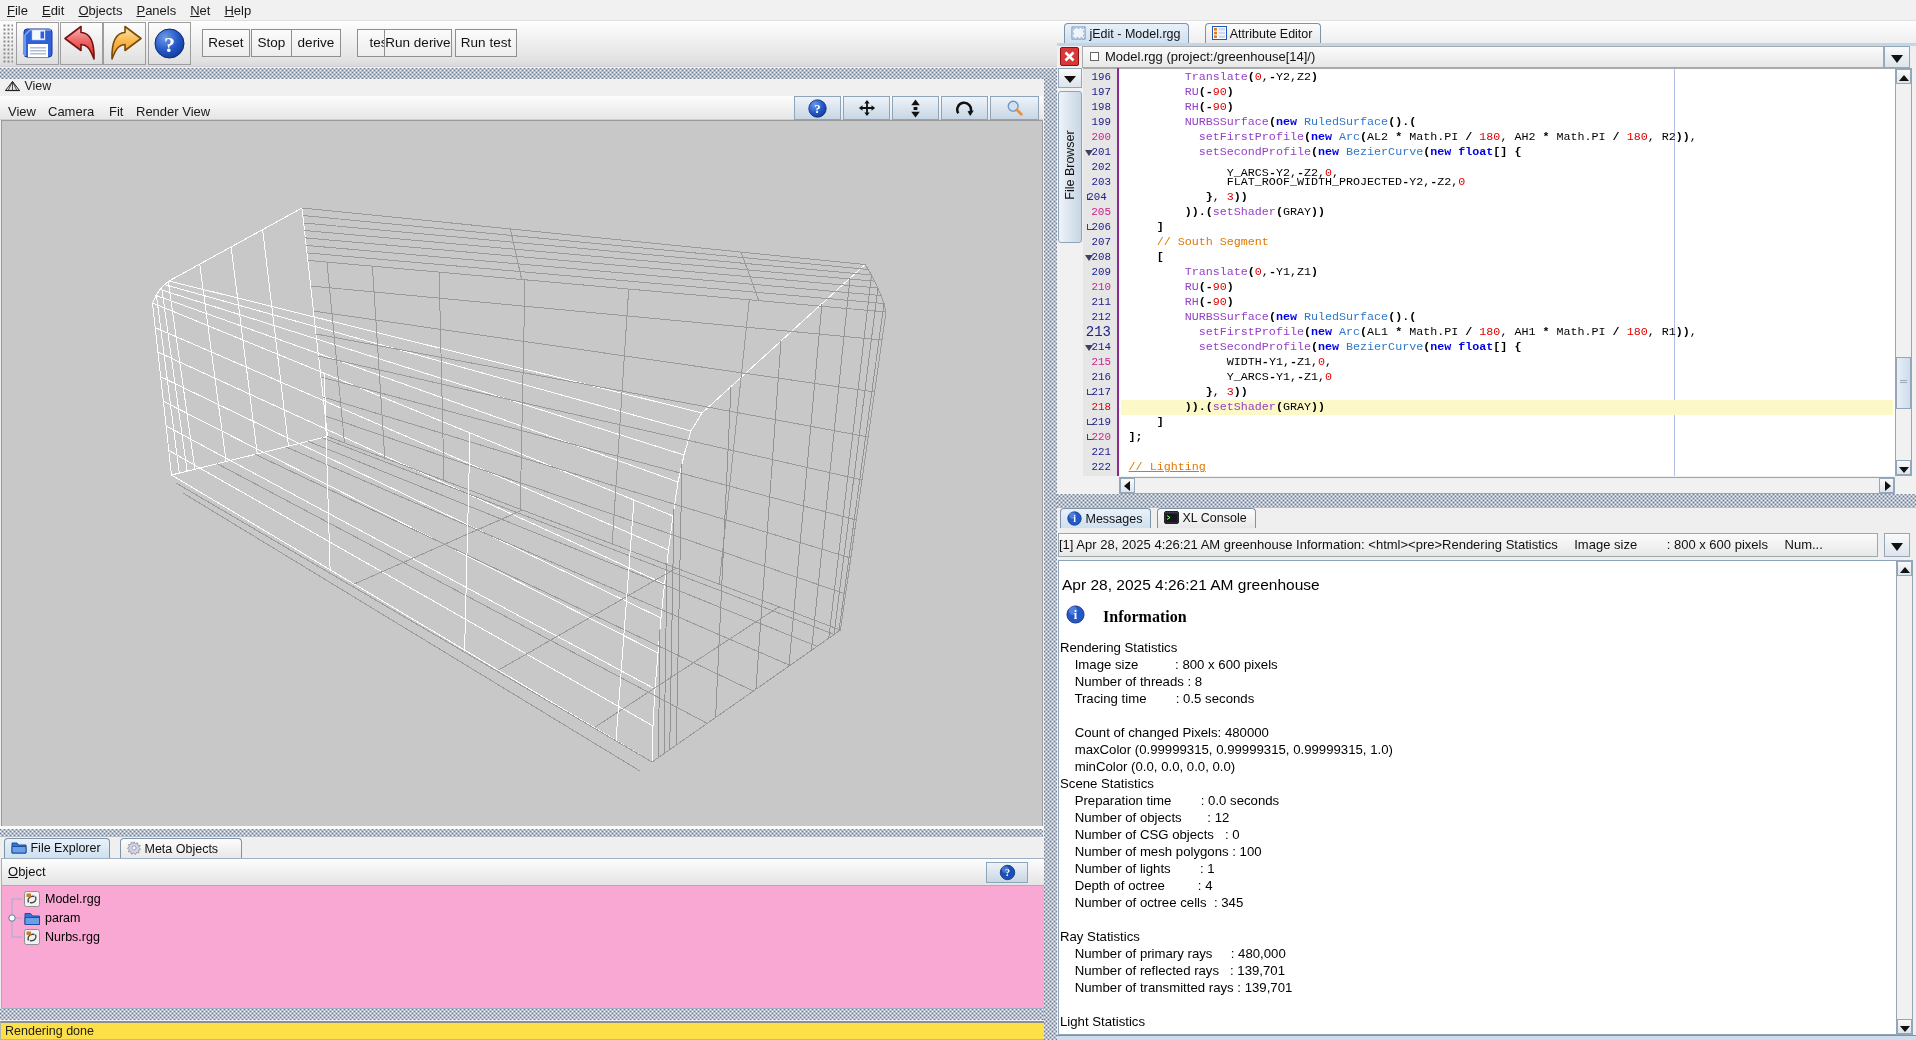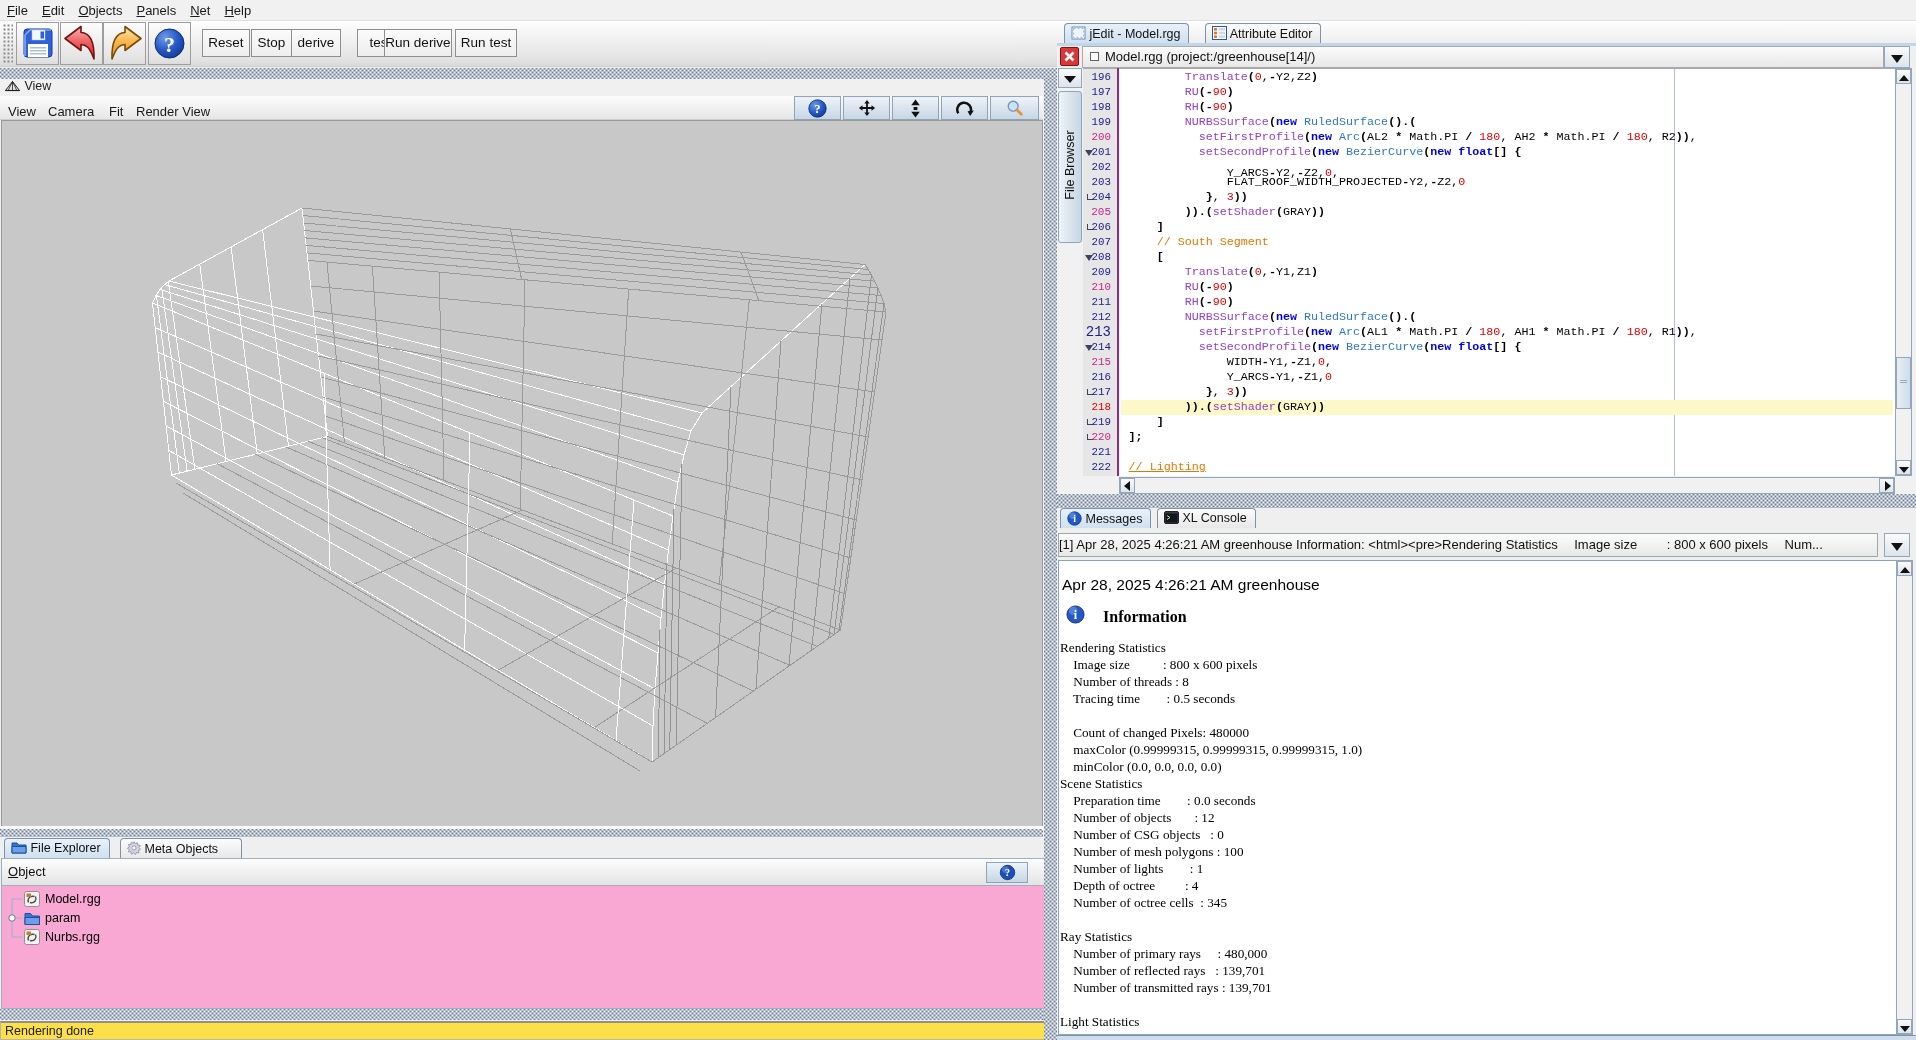--- a/index.html
+++ b/index.html
@@ -317,21 +317,21 @@
 <div class="code" style="position:absolute;left:1083px;top:130px;width:28px;text-align:right;font-size:10.8px;color:#cc2288">200</div>
 <div class="code" style="position:absolute;left:1121px;top:130px;width:772px;padding-left:7.6px;color:#000">          <span class="fn">setFirstProfile</span><span class="op">(</span><span class="k">new</span> <span class="cl">Arc</span><span class="op">(</span>AL2 <span class="op">*</span> Math.PI <span class="op">/</span> <span class="nm">180</span>, AH2 <span class="op">*</span> Math.PI <span class="op">/</span> <span class="nm">180</span>, R2<span class="op">))</span>,</div>
 <div style="position:absolute;left:1085px;top:150px;width:0;height:0;border-left:4.5px solid transparent;border-right:4.5px solid transparent;border-top:6px solid #404060"></div>
 <div class="code" style="position:absolute;left:1083px;top:145px;width:28px;text-align:right;font-size:10.8px;color:#20208c">201</div>
 <div class="code" style="position:absolute;left:1121px;top:145px;width:772px;padding-left:7.6px;color:#000">          <span class="fn">setSecondProfile</span><span class="op">(</span><span class="k">new</span> <span class="cl">BezierCurve</span><span class="op">(</span><span class="k">new</span> <span class="k">float</span><span class="op">[]</span> <span class="op">{</span></div>
 <div class="code" style="position:absolute;left:1083px;top:160px;width:28px;text-align:right;font-size:10.8px;color:#20208c">202</div>
 <div class="code" style="position:absolute;left:1121px;top:166px;width:772px;padding-left:7.6px;color:#000">              Y_ARCS<span class="op">-</span>Y2,<span class="op">-</span>Z2,<span class="nm">0</span>,</div>
 <div class="code" style="position:absolute;left:1083px;top:175px;width:28px;text-align:right;font-size:10.8px;color:#20208c">203</div>
 <div class="code" style="position:absolute;left:1121px;top:175px;width:772px;padding-left:7.6px;color:#000">              FLAT_ROOF_WIDTH_PROJECTED<span class="op">-</span>Y2,<span class="op">-</span>Z2,<span class="nm">0</span></div>
 <div style="position:absolute;left:1087px;top:194px;width:6px;height:6px;border-left:1px solid #404060;border-bottom:1px solid #404060"></div>
-<div class="code" style="position:absolute;left:1083px;top:190px;width:28px;text-align:right;font-size:10.8px;color:#20208c">204</div>
+<div class="code" style="position:absolute;left:1083px;top:190px;width:28px;text-align:center;font-size:10.8px;color:#20208c">204</div>
 <div class="code" style="position:absolute;left:1121px;top:190px;width:772px;padding-left:7.6px;color:#000">           <span class="op">}</span>, <span class="nm">3</span><span class="op">))</span></div>
 <div class="code" style="position:absolute;left:1083px;top:205px;width:28px;text-align:right;font-size:11px;color:#cc2288">205</div>
 <div class="code" style="position:absolute;left:1121px;top:205px;width:772px;padding-left:7.6px;color:#000">        <span class="op">)).(</span><span class="fn">setShader</span><span class="op">(</span>GRAY<span class="op">))</span></div>
 <div style="position:absolute;left:1087px;top:224px;width:6px;height:6px;border-left:1px solid #404060;border-bottom:1px solid #404060"></div>
 <div class="code" style="position:absolute;left:1083px;top:220px;width:28px;text-align:right;font-size:10.8px;color:#20208c">206</div>
 <div class="code" style="position:absolute;left:1121px;top:220px;width:772px;padding-left:7.6px;color:#000">    <span class="op">]</span></div>
 <div class="code" style="position:absolute;left:1083px;top:235px;width:28px;text-align:right;font-size:10.8px;color:#20208c">207</div>
 <div class="code" style="position:absolute;left:1121px;top:235px;width:772px;padding-left:7.6px;color:#000">    <span class="cm">// South Segment</span></div>
 <div style="position:absolute;left:1085px;top:255px;width:0;height:0;border-left:4.5px solid transparent;border-right:4.5px solid transparent;border-top:6px solid #404060"></div>
 <div class="code" style="position:absolute;left:1083px;top:250px;width:28px;text-align:right;font-size:10.8px;color:#20208c">208</div>
@@ -409,21 +409,21 @@
     <div style="position:absolute;left:6px;top:9px;width:0;height:0;border-left:6.5px solid transparent;border-right:6.5px solid transparent;border-top:8px solid #111"></div>
   </div>
 <div class="abs" style="left:1058px;top:560px;width:838px;height:475px;background:#fff;border:1px solid #8ea4b8;border-right:none"></div>
 <div class="abs" style="left:1062px;top:576px;font-family:Liberation Sans, sans-serif;font-size:15.5px;color:#000">Apr 28, 2025 4:26:21 AM greenhouse</div>
 <div class="abs" style="left:1066px;top:605px"><svg width="19" height="19" viewBox="0 0 20 20">
       <circle cx="10" cy="10" r="9" fill="#2458c8" stroke="#12307e"></circle>
       <circle cx="7.5" cy="6" r="4.5" fill="#6490e0" opacity="0.7"></circle>
       <text x="10" y="15" font-size="13" font-weight="bold" fill="#fff" text-anchor="middle" font-family="Liberation Serif,serif">i</text>
     </svg></div>
 <div class="abs" style="left:1103px;top:608px;font-family:'Liberation Serif',serif;font-size:16px;font-weight:bold;color:#000">Information</div>
-<div class="abs" style="left:1060px;top:639px;font-family:Liberation Serif, serif;font-size:13.2px;line-height:17px;color:#000;white-space:pre">Rendering Statistics
+<div class="abs" style="left:1060px;top:639px;font-family:Liberation Sans, sans-serif;font-size:13.2px;line-height:17px;color:#000;white-space:pre">Rendering Statistics
     Image size          : 800 x 600 pixels
     Number of threads : 8
     Tracing time        : 0.5 seconds
 
     Count of changed Pixels: 480000
     maxColor (0.99999315, 0.99999315, 0.99999315, 1.0)
     minColor (0.0, 0.0, 0.0, 0.0)
 Scene Statistics
     Preparation time        : 0.0 seconds
     Number of objects       : 12

